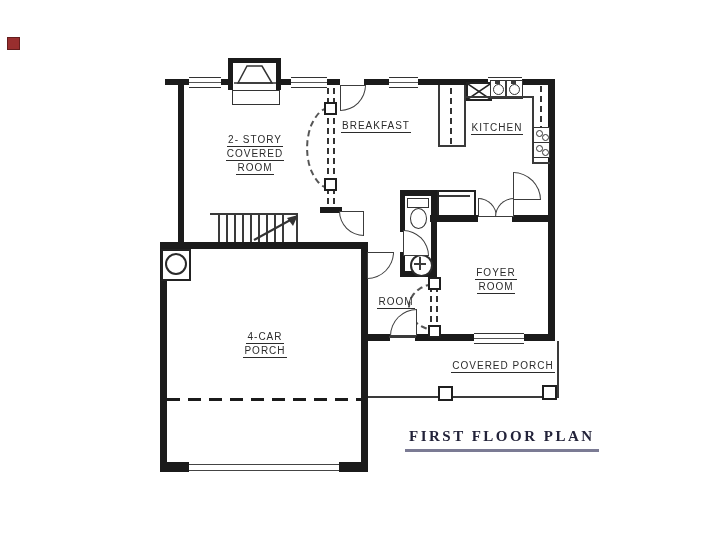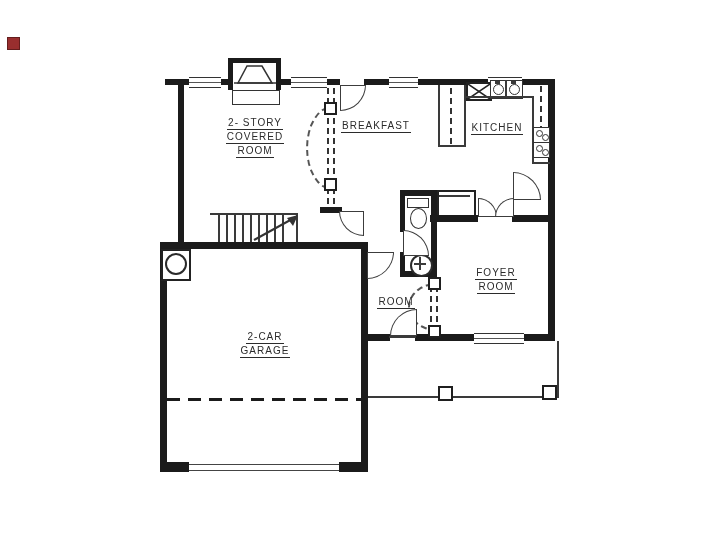--- a/index.html
+++ b/index.html
@@ -160,37 +160,41 @@
   <div class="t" style="left:438px;top:85px;width:2px;height:62px"></div>
   <div class="t" style="left:464px;top:85px;width:2px;height:62px"></div>
   <div class="t" style="left:438px;top:145px;width:28px;height:2px"></div>
   <div class="dashv" style="left:450px;top:88px;height:56px"></div>
 
   <div class="t" style="left:368px;top:396px;width:191px;height:2px"></div>
   <div class="t" style="left:557px;top:341px;width:2px;height:57px"></div>
   <div class="post" style="left:438px;top:386px;width:11px;height:11px"></div>
   <div class="post" style="left:542px;top:385px;width:11px;height:11px"></div>
 
-  <div class="lbl" style="left:213px;top:116px;width:84px">
+  <div class="lbl" style="left:213px;top:133px;width:84px">
     <span>2- STORY</span><br>
     <span>COVERED</span><br>
     <span>ROOM</span>
   </div>
   <div class="lbl" style="left:334px;top:119px;width:84px">
     <span>BREAKFAST</span>
   </div>
   <div class="lbl" style="left:464px;top:121px;width:66px">
     <span>KITCHEN</span>
   </div>
   <div class="lbl" style="left:466px;top:266px;width:60px">
     <span>FOYER</span><br>
     <span>ROOM</span>
   </div>
   <div class="lbl" style="left:368px;top:295px;width:56px">
     <span>ROOM</span>
   </div>
   <div class="lbl" style="left:233px;top:330px;width:64px">
-    <span>2-CAR</span><br>
-    <span>GARAGE</span>
-  </div>
-
+    <span>4-CAR</span><br>
+    <span>PORCH</span>
+  </div>
+  <div class="lbl" style="left:448px;top:359px;width:110px">
+    <span>COVERED PORCH</span>
+  </div>
+
+  <div class="title" style="left:405px;top:428px">FIRST FLOOR PLAN</div>
 
 </div>
 
 </body></html>

